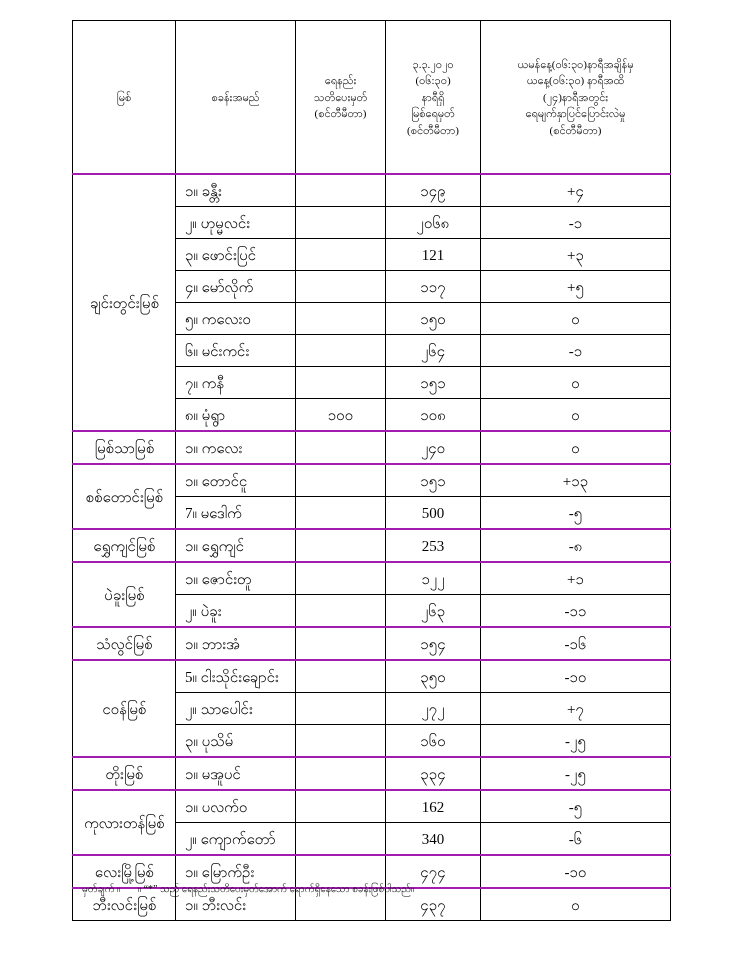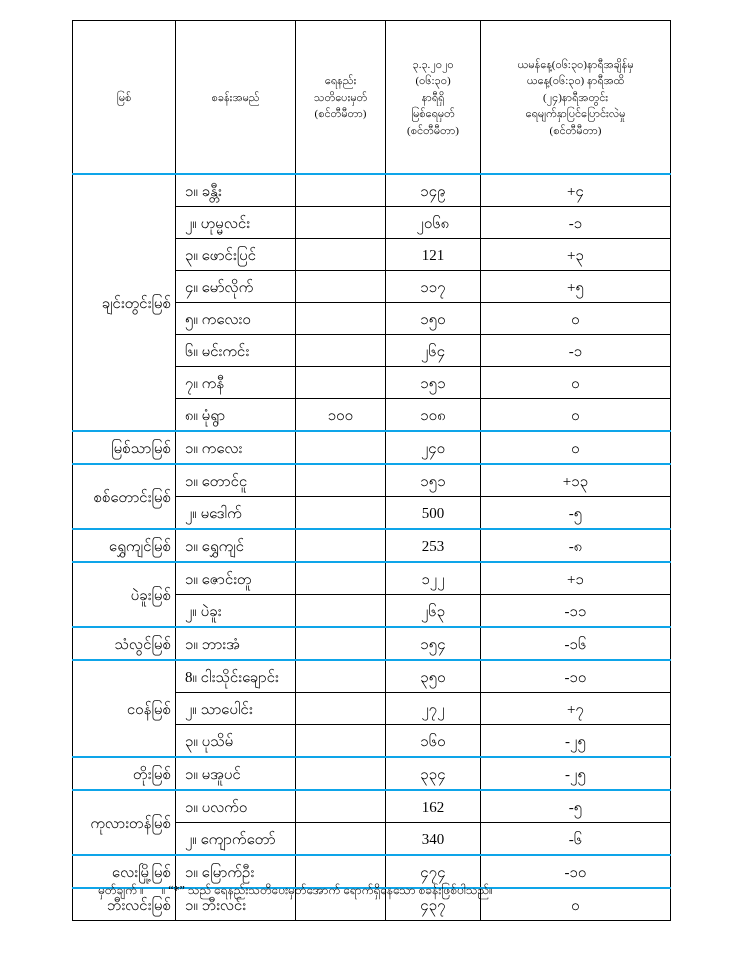--- a/index.html
+++ b/index.html
@@ -36,36 +36,36 @@
     line-height: 1.5;
     white-space: pre-line;
     padding: 2px 3px;
   }
   .doc-table tbody td {
     height: 31px;
     font-size: 15px;
     line-height: 1.2;
     padding: 0 4px;
   }
-  .group-start td { border-top: 2px solid #0ea5e9; }
+  .group-start td { border-top: 2px solid #a21caf; }
   .river-cell {
-    text-align: right;
+    text-align: center;
     vertical-align: middle;
     padding-left: 5px !important;
   }
   .station-cell {
     text-align: left;
     padding-left: 9px !important;
   }
   .num-cell { text-align: center; }
   .footnote {
     position: absolute;
-    left: 98px;
+    left: 82px;
     top: 882px;
-    font-size: 12px;
+    font-size: 10px;
     white-space: nowrap;
   }
   .footnote .gap { display: inline-block; width: 18px; }
 </style>
 </head>
 <body>
 
 <table class="doc-table">
   <colgroup>
     <col style="width:103px">
@@ -151,21 +151,21 @@
         <td class="num-cell">၀</td>
       </tr>
       <tr class="group-start">
         <td class="river-cell" rowspan="2">စစ်တောင်းမြစ်</td>
         <td class="station-cell">၁။ တောင်ငူ</td>
         <td class="num-cell"></td>
         <td class="num-cell">၁၅၁</td>
         <td class="num-cell">+၁၃</td>
       </tr>
       <tr>
-        <td class="station-cell">၂။ မဒေါက်</td>
+        <td class="station-cell">7။ မဒေါက်</td>
         <td class="num-cell"></td>
         <td class="num-cell">500</td>
         <td class="num-cell">-၅</td>
       </tr>
       <tr class="group-start">
         <td class="river-cell" rowspan="1">ရွှေကျင်မြစ်</td>
         <td class="station-cell">၁။ ရွှေကျင်</td>
         <td class="num-cell"></td>
         <td class="num-cell">253</td>
         <td class="num-cell">-၈</td>
@@ -185,21 +185,21 @@
       </tr>
       <tr class="group-start">
         <td class="river-cell" rowspan="1">သံလွင်မြစ်</td>
         <td class="station-cell">၁။ ဘားအံ</td>
         <td class="num-cell"></td>
         <td class="num-cell">၁၅၄</td>
         <td class="num-cell">-၁၆</td>
       </tr>
       <tr class="group-start">
         <td class="river-cell" rowspan="3">ငဝန်မြစ်</td>
-        <td class="station-cell">8။ ငါးသိုင်းချောင်း</td>
+        <td class="station-cell">5။ ငါးသိုင်းချောင်း</td>
         <td class="num-cell"></td>
         <td class="num-cell">၃၅၀</td>
         <td class="num-cell">-၁၀</td>
       </tr>
       <tr>
         <td class="station-cell">၂။ သာပေါင်း</td>
         <td class="num-cell"></td>
         <td class="num-cell">၂၇၂</td>
         <td class="num-cell">+၇</td>
       </tr>

